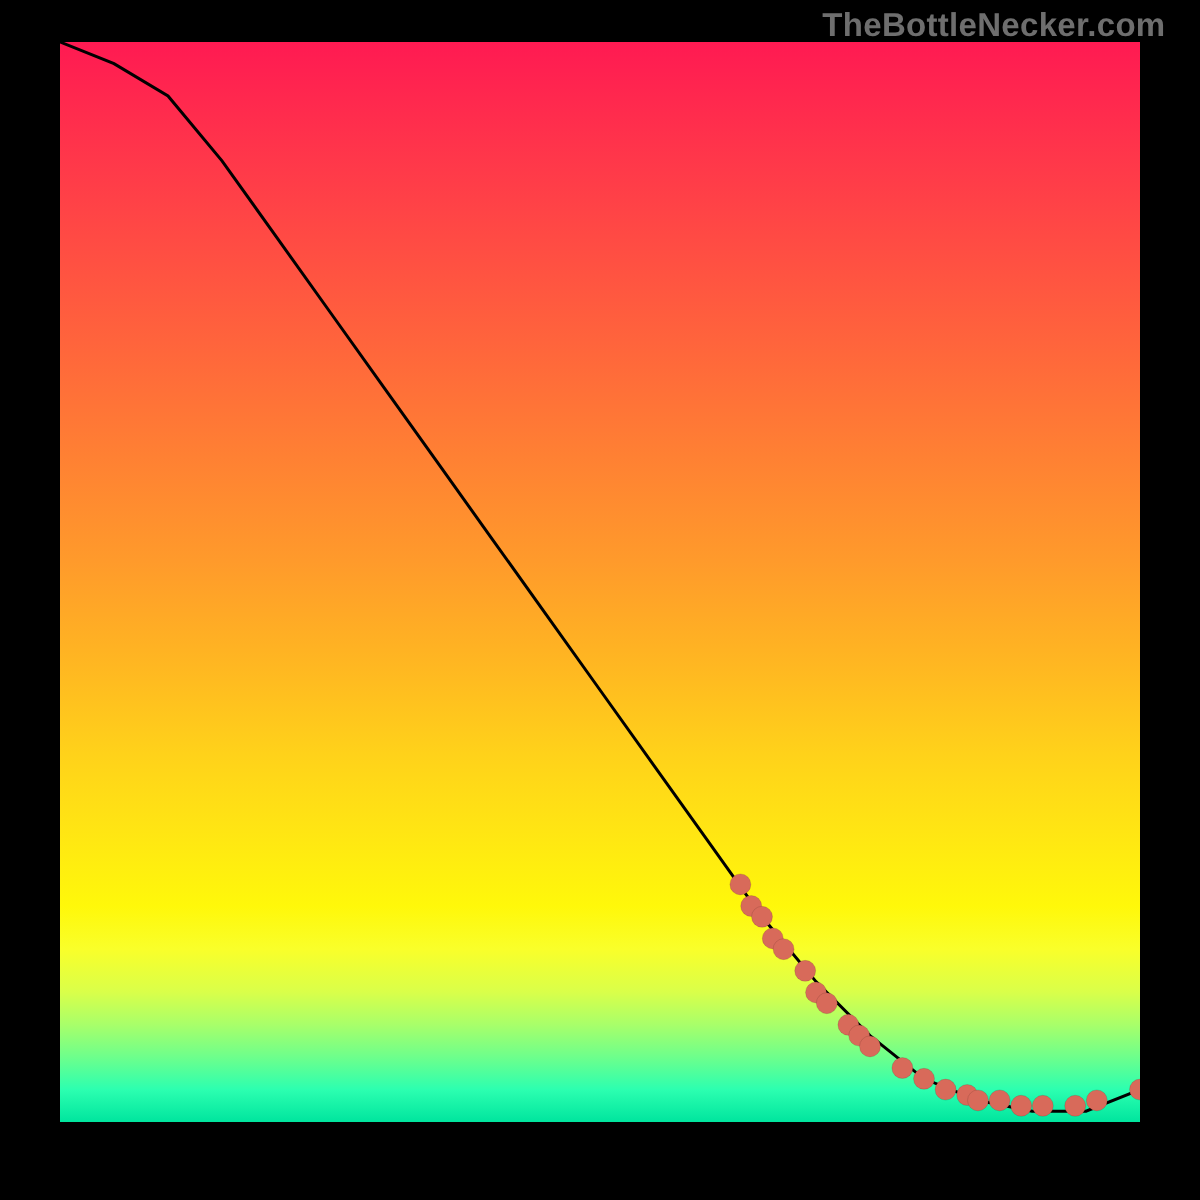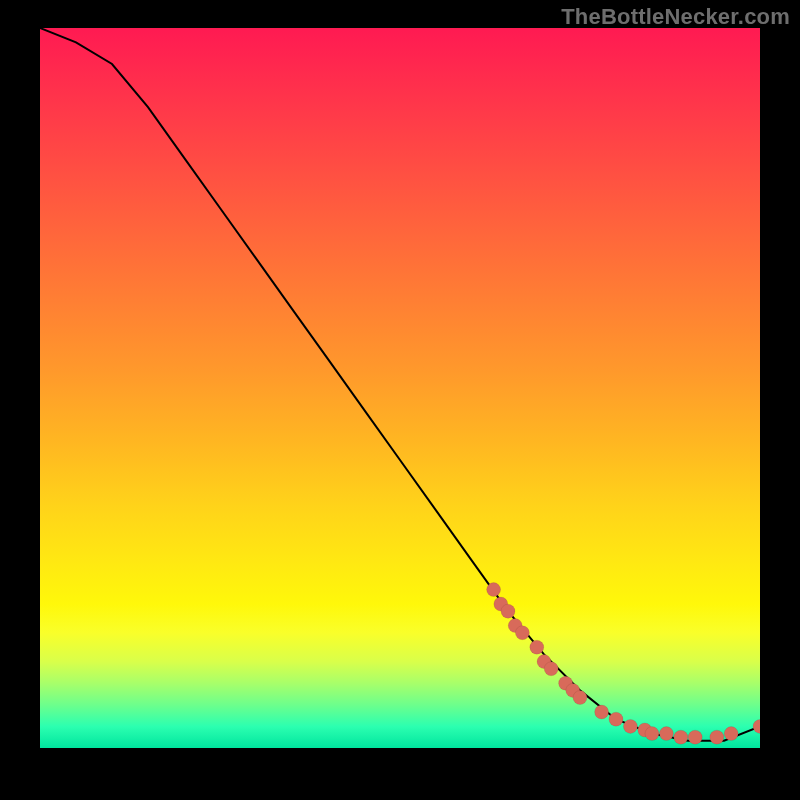--- a/index.html
+++ b/index.html
@@ -13,21 +13,21 @@
   }
   .frame {
     position: relative;
     width: 800px;
     height: 800px;
     background: #000;
   }
   .watermark {
     position: absolute;
     top: 4px;
-    right: 10px;
+    right: 23px;
     font-size: 22px;
     font-weight: 600;
     color: #6e6e6e;
     letter-spacing: 0.2px;
     z-index: 3;
   }
   .plot {
     position: absolute;
     left: 40px;
     top: 28px;

